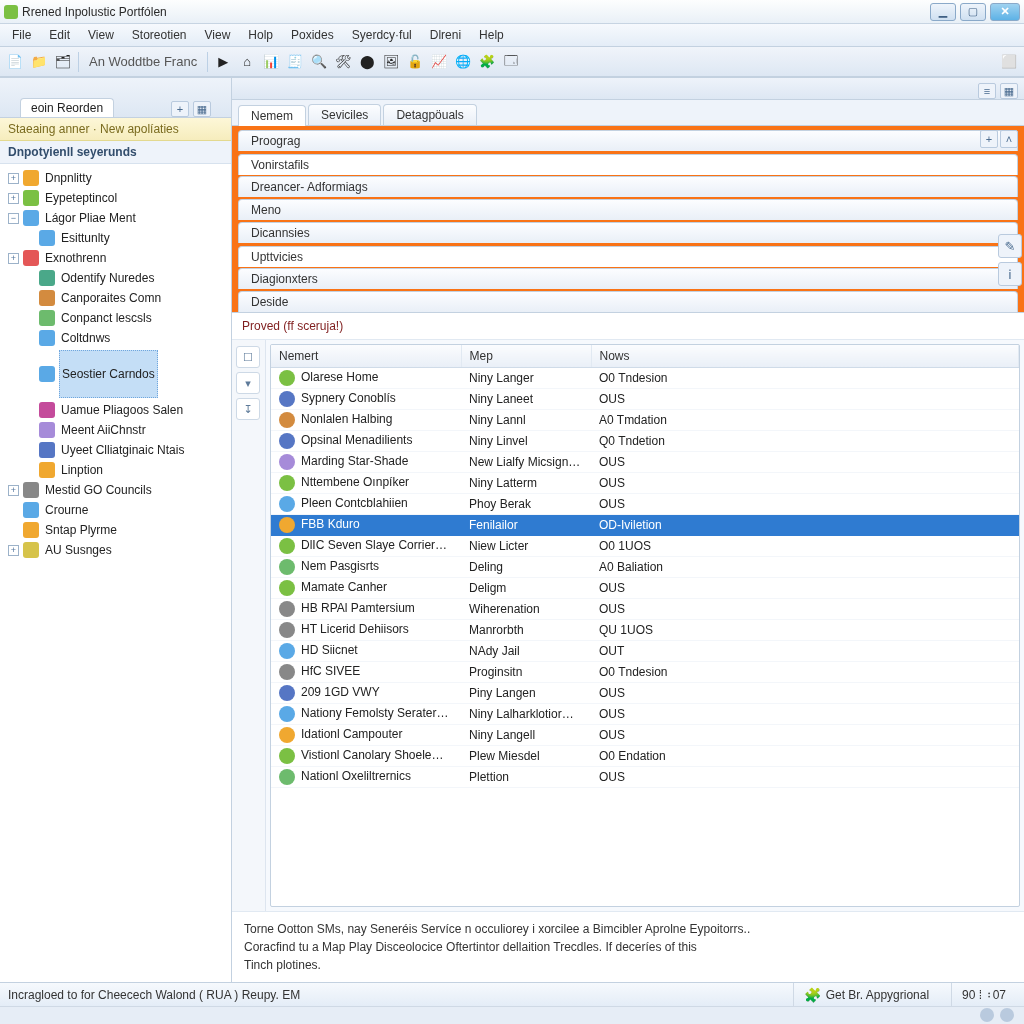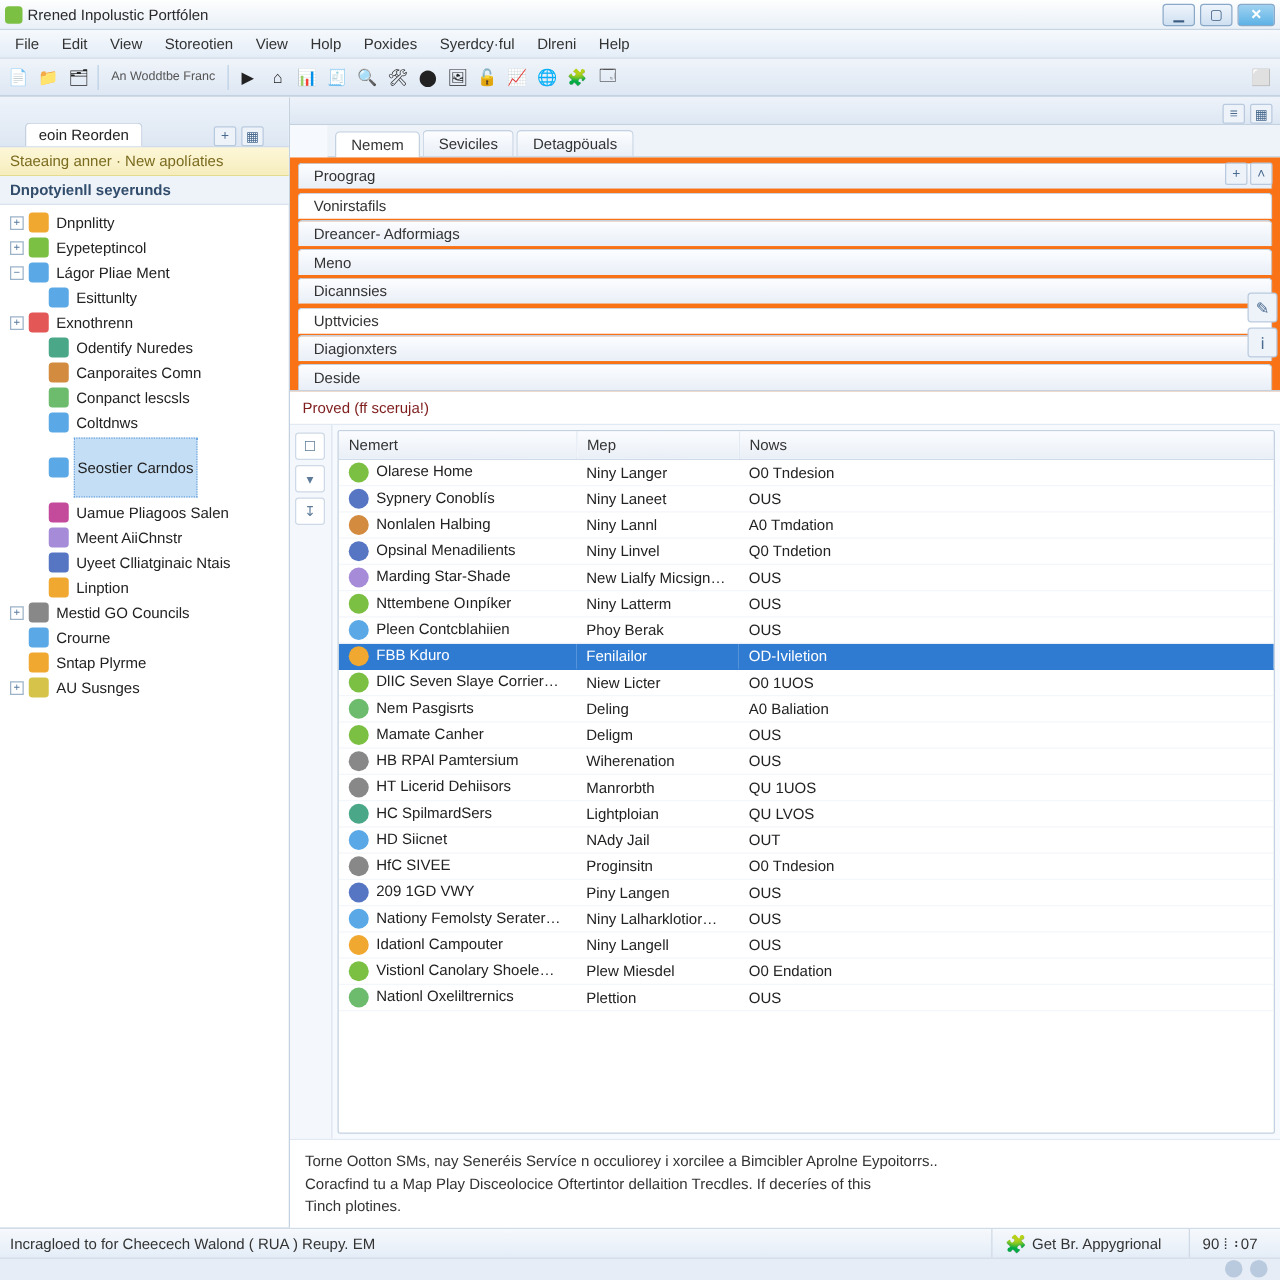--- a/index.html
+++ b/index.html
@@ -34,21 +34,21 @@
 }
 .menubar span { padding:2px 8px; color:#333; }
 .toolbar {
   height:30px; display:flex; align-items:center; gap:2px;
   background:linear-gradient(#f0f4fa,#dde7f3); border-bottom:1px solid #c3d1e0;
   padding:0 4px; position:relative;
 }
 .tbtn { width:22px; height:22px; border:1px solid transparent; border-radius:3px;
   display:flex; align-items:center; justify-content:center; font-size:13px;}
 .tsep{ width:1px; height:20px; background:#bcd0e5; margin:0 2px;}
-.addr { flex:0 0 auto; padding:0 6px; color:#555; font-size:10px;text-align:right;}
+.addr { flex:0 0 auto; padding:0 6px; color:#555; font-size:13px;text-align:right;}
 .toolbar .right-tbtn { margin-left:auto;}
 .body-area { flex:1; display:flex; min-height:0; border-top:1px solid #c3d1e0;}
 
 .leftpanel { width:232px; background:#fff; border-right:1px solid #c3d1e0; display:flex; flex-direction:column;}
 .left-tabrow { height:40px; display:flex; align-items:flex-end; background:linear-gradient(#eef3fa,#dde7f3); border-bottom:1px solid #c3d1e0; padding:0 20px; gap:4px;}
 .left-tab { background:#fff; border:1px solid #c3d1e0; border-bottom:none; border-radius:4px 4px 0 0; padding:2px 10px; font-size:12px;}
 .left-tabrow .spacer{flex:1;}
 .left-tab-ctrl{width:18px;height:16px;border:1px solid #b9cade;background:#eef3fa;border-radius:2px;display:flex;align-items:center;justify-content:center;font-size:11px;color:#4a6b8f;}
 .panel-title { background:linear-gradient(#fdf7d8,#f6edbd); border-bottom:1px solid #e3d98f; padding:4px 8px; color:#7a6b1f; font-size:12px;}
 .section-head { background:#eef3fa; border-bottom:1px solid #d7e2ee; padding:4px 8px; font-weight:600; color:#324d6c;}
@@ -58,21 +58,21 @@
 .tree-item .exp.blank{border:none;background:none;}
 .tree-item .ico { width:16px; height:16px; border-radius:3px; display:inline-block;}
 .tree-item.sel .lbl { background:#c4def6; border:1px dotted #6fa6dd; padding:16px 2px;}
 .lbl { padding:0 2px;}
 .indent1{padding-left:22px;}
 
 .rightpanel { flex:1; display:flex; flex-direction:column; background:#f6f9fd; min-width:0;}
 .rp-topbar { height:22px; display:flex; align-items:flex-end; background:linear-gradient(#eef3fa,#dde7f3); border-bottom:1px solid #c3d1e0; padding:0 6px; gap:4px;}
 .rp-topbar .spacer{flex:1;}
 .mini-icon{width:18px;height:16px;border:1px solid #b9cade;background:#eef3fa;border-radius:2px;display:flex;align-items:center;justify-content:center;font-size:11px;color:#4a6b8f;}
-.tabstrip { display:flex; gap:2px; padding:4px 6px 0 6px; background:#eef3fa; border-bottom:1px solid #c3d1e0;margin-left:30px;}
+.tabstrip { display:flex; gap:2px; padding:4px 6px 0 6px; background:#eef3fa; border-bottom:1px solid #c3d1e0;}
 .tab { background:linear-gradient(#fcfdff,#e9eff7); border:1px solid #c3d1e0; border-bottom:none; border-radius:4px 4px 0 0; padding:3px 12px; font-size:12px; color:#333;}
 .tab.active{ background:#fff; position:relative; top:1px;}
 .tabstrip2 { display:flex; gap:2px; padding:4px 6px 0 6px; background:#f97316; border-bottom:1px solid #c3d1e0; position:relative;flex-direction:column;}
 .tabstrip2 .tab-ctrls{position:absolute; right:6px; top:4px; display:flex; gap:2px;}
 .tab-ctrls .tc{width:18px;height:18px;border:1px solid #b9cade;background:#eef3fa;border-radius:2px;display:flex;align-items:center;justify-content:center;font-size:11px;color:#4a6b8f;}
 .subhead { padding:6px 10px; color:#7f1d1d; font-size:12px; background:#fff; border-bottom:1px solid #e1e9f2;}
 .content-row{ flex:1; display:flex; min-height:0;}
 .mini-toolbar{ width:34px; background:#f4f7fb; border-right:1px solid #dde5ef; padding:6px 4px; display:flex; flex-direction:column; gap:4px;}
 .mini-toolbar .mb{width:24px;height:22px;border:1px solid #cdd9e6;border-radius:3px;background:#fff;font-size:11px;display:flex;align-items:center;justify-content:center;color:#5d7a99;}
 .table-wrap{ flex:1; overflow:auto; background:#fff; border:1px solid #c3d1e0; margin:4px; border-radius:2px;}
@@ -362,25 +362,20 @@
                   <td><span class="row-ico c8"></span><span>HB RPAl Pamtersium</span></td>
                   <td>Wiherenation</td>
                   <td>OUS</td>
                 </tr>
                 <tr>
                   <td><span class="row-ico c8"></span><span>HT Licerid Dehiisors</span></td>
                   <td>Manrorbth</td>
                   <td>QU 1UOS</td>
                 </tr>
                 <tr>
-                  <td><span class="row-ico c6"></span><span>HC SpilmardSers</span></td>
-                  <td>Lightploian</td>
-                  <td>QU LVOS</td>
-                </tr>
-                <tr>
                   <td><span class="row-ico c3"></span><span>HD Siicnet</span></td>
                   <td>NAdy Jail</td>
                   <td>OUT</td>
                 </tr>
                 <tr>
                   <td><span class="row-ico c8"></span><span>HfC SIVEE</span></td>
                   <td>Proginsitn</td>
                   <td>O0 Tndesion</td>
                 </tr>
                 <tr>

